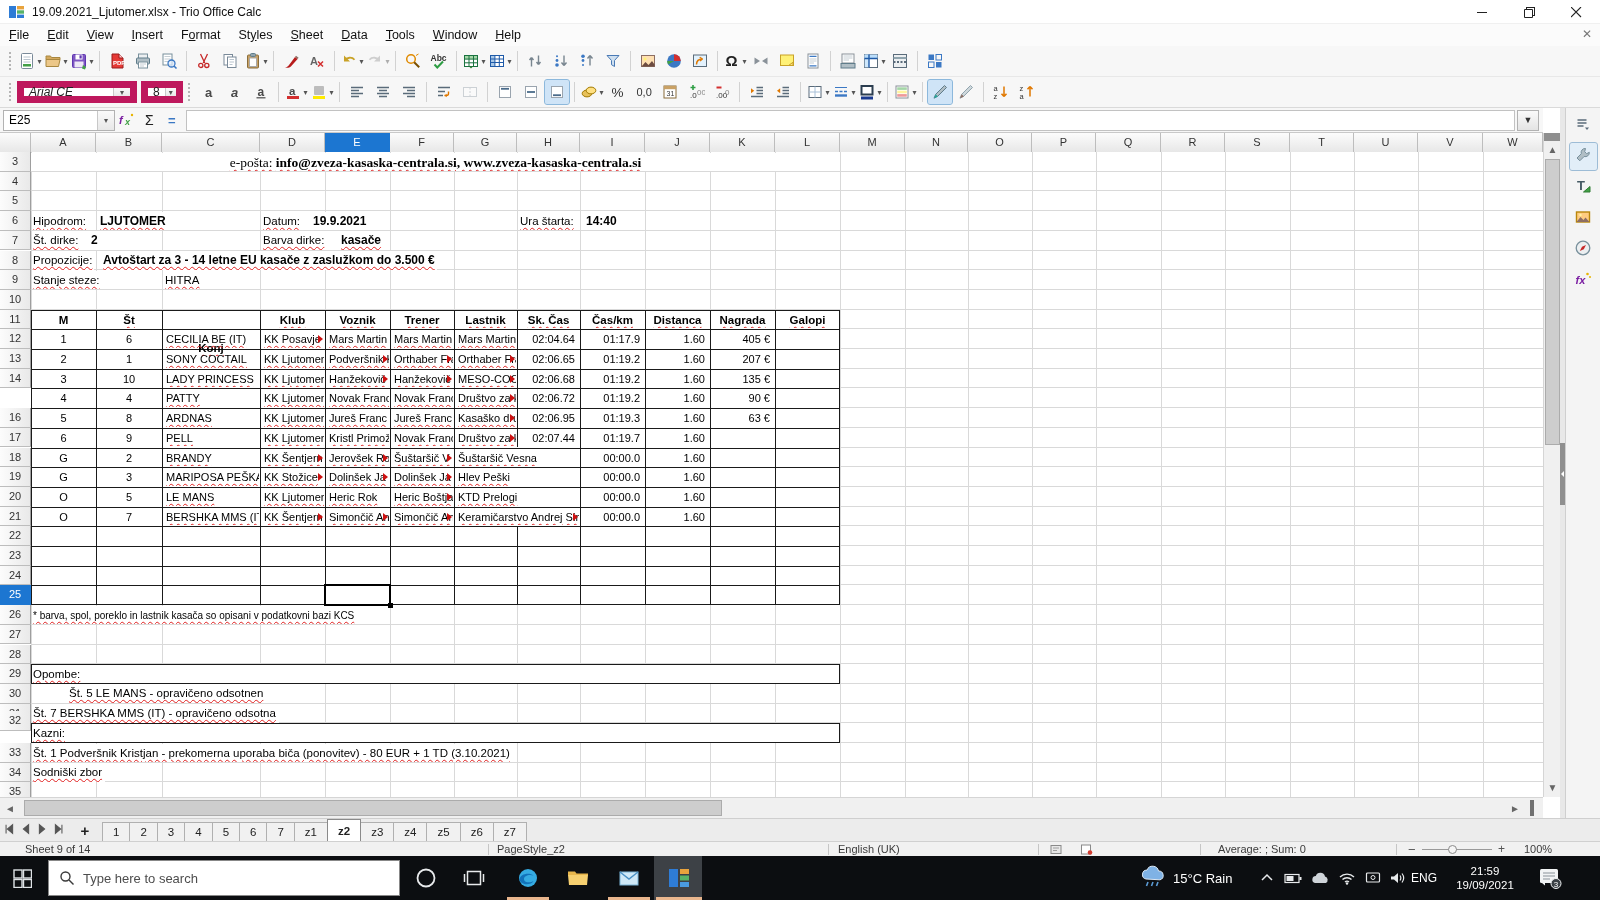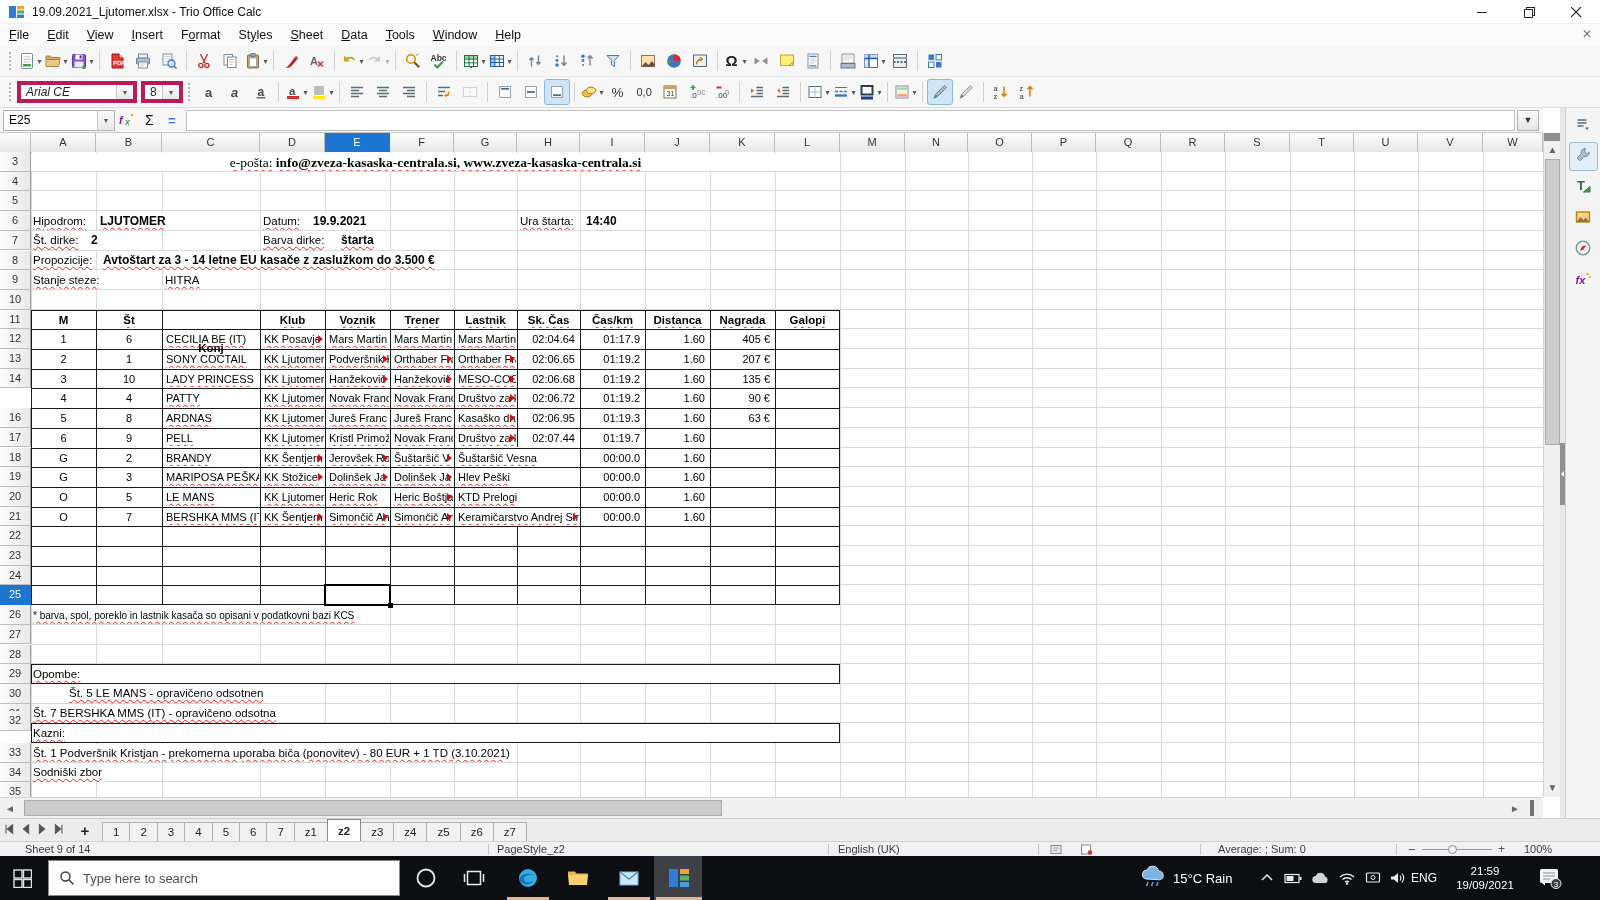--- a/index.html
+++ b/index.html
@@ -21,21 +21,21 @@
   
   .toolbar { position:absolute; left:0; width:100%; background:#f7f7f7; display:flex; align-items:center; padding-left:8px; }
   #tb-std { top:46px; height:31px; border-bottom:1px solid #e8e8e8; }
   #tb-fmt { top:77px; height:31px; border-bottom:1px solid #dadada; }
   .grip { width:5px; height:20px; margin-right:4px; background-image:radial-gradient(circle, #b5b5b5 1px, transparent 1px); background-size:4px 4px; }
   .tbtn { height:24px; min-width:24px; display:flex; align-items:center; justify-content:center; border-radius:2px; margin:0 1px; }
   .tbtn.active { background:#cfe4f7; outline:1px solid #8cb8dc; }
   .tbtn.dis { opacity:.45; }
   .tbtn .dd { font-size:8px; color:#555; margin-left:1px; }
   .tsep { width:1px; height:20px; background:#d2d2d2; margin:0 4px; flex:0 0 1px; }
-  .combo { height:22px; background:#fff; border:4px solid #be185d; display:flex; align-items:center; font-size:12px; color:#222; }
+  .combo { height:22px; background:#fff; border:7px solid #be185d; display:flex; align-items:center; font-size:12px; color:#222; }
   .combo .cval { padding:0 5px; font-style:italic; }
   .combo .cdd { margin-left:auto; width:17px; height:100%; background:linear-gradient(#fafafa,#e8e8e8); border-left:1px solid #c8c8c8; display:flex; align-items:center; justify-content:center; font-size:8px; color:#555; }
 
   
   .fbar { position:absolute; top:108px; left:0; width:1543px; height:25px; background:#f7f7f7; border-bottom:1px solid #c9c9c9; display:flex; align-items:center; }
   .namebox { width:112px; height:21px; margin-left:3px; background:#fff; border:1px solid #b2b2b2; font-size:12px; display:flex; align-items:center; }
   .namebox .nval { padding-left:5px; flex:1; }
   .fb-btn { width:23px; height:22px; display:flex; align-items:center; justify-content:center; }
   .fb-input { flex:1; height:21px; background:#fff; border:1px solid #c2c2c2; margin-left:2px; }
   .fb-exp { width:22px; height:21px; display:flex; align-items:center; justify-content:center; background:linear-gradient(#fafafa,#e4e4e4); border:1px solid #b2b2b2; margin:0 4px 0 2px; font-size:9px; color:#333; }
@@ -862,21 +862,21 @@
       <div class="cell tc" style="left: 31px; top: 0.5px; width: 809px; height: 18.7px; background: rgb(255, 255, 255); font-family: &quot;Liberation Serif&quot;, serif; font-size: 13.5px;"><span class="sp">e-pošta: </span><span class="sp" style="font-weight:bold">info@zveza-kasaska-centrala.si, www.zveza-kasaska-centrala.si</span></div>
       <div class="cell lbl" style="left: 33px; top: 59.6px; height: 18.7px; background: rgb(255, 255, 255); padding-right: 2px;"><span class="sp">Hipodrom:</span></div>
       <div class="cell bv" style="left: 100px; top: 59.6px; height: 18.7px; background: rgb(255, 255, 255); padding-right: 2px;"><span class="sp">LJUTOMER</span></div>
       <div class="cell lbl" style="left: 263px; top: 59.6px; height: 18.7px; background: rgb(255, 255, 255); padding-right: 2px;"><span class="sp">Datum:</span></div>
       <div class="cell bv" style="left: 313px; top: 59.6px; height: 18.7px; background: rgb(255, 255, 255); padding-right: 2px;">19.9.2021</div>
       <div class="cell lbl" style="left: 520px; top: 59.6px; height: 18.7px; background: rgb(255, 255, 255); padding-right: 2px;"><span class="sp">Ura štarta:</span></div>
       <div class="cell bv" style="left: 586px; top: 59.6px; height: 18.7px; background: rgb(255, 255, 255); padding-right: 2px;">14:40</div>
       <div class="cell lbl" style="left: 33px; top: 79.3px; height: 18.7px; background: rgb(255, 255, 255); padding-right: 2px;"><span class="sp">Št. dirke:</span></div>
       <div class="cell bv" style="left: 91px; top: 79.3px; height: 18.7px; background: rgb(255, 255, 255); padding-right: 2px;">2</div>
       <div class="cell lbl" style="left: 263px; top: 79.3px; height: 18.7px; background: rgb(255, 255, 255); padding-right: 2px;"><span class="sp">Barva dirke:</span></div>
-      <div class="cell bv" style="left: 341px; top: 79.3px; height: 18.7px; background: rgb(255, 255, 255); padding-right: 2px;"><span class="sp">štarta</span></div>
+      <div class="cell bv" style="left: 341px; top: 79.3px; height: 18.7px; background: rgb(255, 255, 255); padding-right: 2px;"><span class="sp">kasače</span></div>
       <div class="cell lbl" style="left: 33px; top: 99px; height: 18.7px; background: rgb(255, 255, 255); padding-right: 2px;"><span class="sp">Propozicije:</span></div>
       <div class="cell bv" style="left: 103px; top: 99px; height: 18.7px; background: rgb(255, 255, 255); padding-right: 2px;"><span class="sp">Avtoštart za 3 - 14 letne EU kasače z zaslužkom do 3.500 €</span></div>
       <div class="cell lbl" style="left: 33px; top: 118.7px; height: 18.7px; background: rgb(255, 255, 255); padding-right: 2px;"><span class="sp">Stanje steze:</span></div>
       <div class="cell lbl" style="left: 165px; top: 118.7px; height: 18.7px; background: rgb(255, 255, 255); padding-right: 2px;"><span class="sp">HITRA</span></div>
       <div style="position: absolute; left: 31px; top: 157.6px; width: 809px; height: 295.5px; background: rgb(255, 255, 255); border: 1px solid rgb(26, 26, 26);"></div>
       <div class="bl" style="left: 96px; top: 157.6px; width: 1px; height: 295.5px;"></div>
       <div class="bl" style="left: 162px; top: 157.6px; width: 1px; height: 295.5px;"></div>
       <div class="bl" style="left: 260px; top: 157.6px; width: 1px; height: 295.5px;"></div>
       <div class="bl" style="left: 325px; top: 157.6px; width: 1px; height: 295.5px;"></div>
       <div class="bl" style="left: 390px; top: 157.6px; width: 1px; height: 295.5px;"></div>

